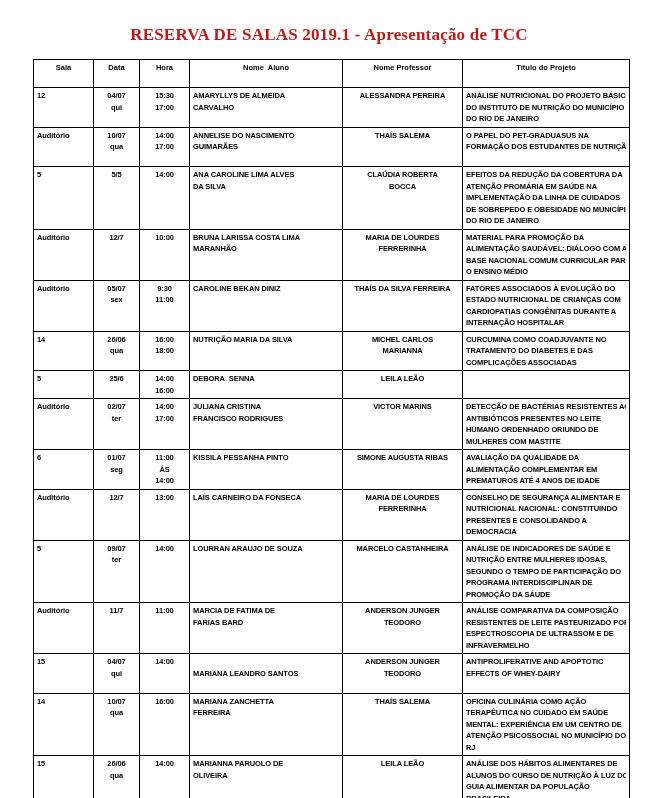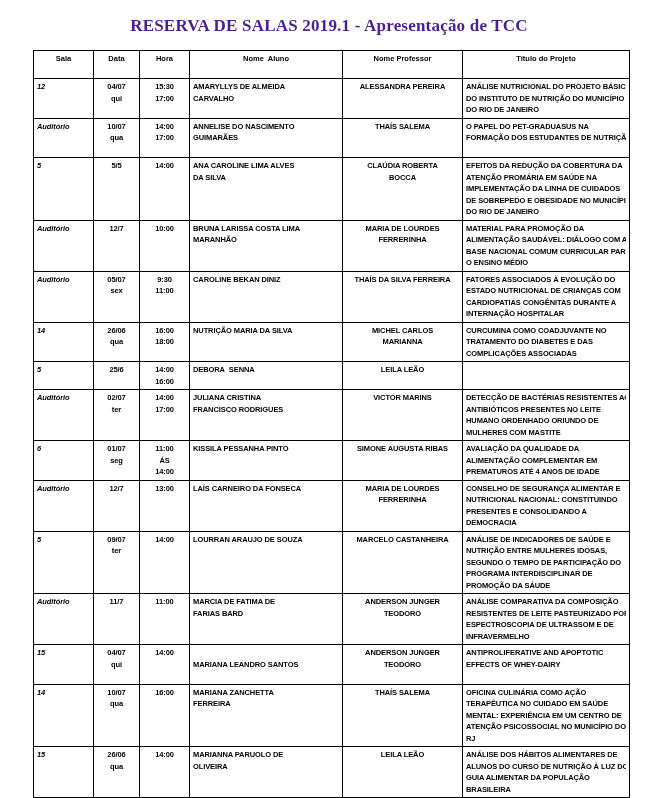--- a/index.html
+++ b/index.html
@@ -10,22 +10,22 @@
     overflow: hidden;
     font-family: "Liberation Sans", sans-serif;
     color: #000000;
   }
   .page-title {
     font-family: "Liberation Serif", serif;
     font-weight: 700;
     font-size: 17px;
     letter-spacing: 0.2px;
     text-align: center;
-    margin: 16px 10px 14px 10px;
-    color: #4c1d95;
+    margin: 25px 10px 14px 10px;
+    color: #b91c1c;
   }
   .res-table {
     border-collapse: collapse;
     table-layout: fixed;
     margin-left: 33px;
     width: 596px;
     border: 1.5px solid #000;
     border-bottom-width: 2px;
   }
   .res-table th, .res-table td {
@@ -42,21 +42,21 @@
     padding-top: 3px;
   }
   .th-prof { text-align: left; padding-left: 8px; }
   .line {
     line-height: 11.5px;
     min-height: 11.5px;
     white-space: pre;
     overflow: hidden;
     letter-spacing: -0.1px;
   }
-  .c-sala   { text-align: left;   padding-left: 5px; font-style: italic; }
+  .c-sala   { text-align: left;   padding-left: 5px; }
   .c-data   { text-align: center; }
   .c-hora   { text-align: center; }
   .c-aluno  { text-align: left;   padding-left: 5px; margin-top: 14px; }
   .c-prof   { text-align: center; }
   .c-titulo { text-align: left;   padding-left: 4px; padding-right: 2px; }
 </style>
 </head>
 <body>
 
 <div class="page-title">RESERVA DE SALAS 2019.1 - Apresentação de TCC</div>

